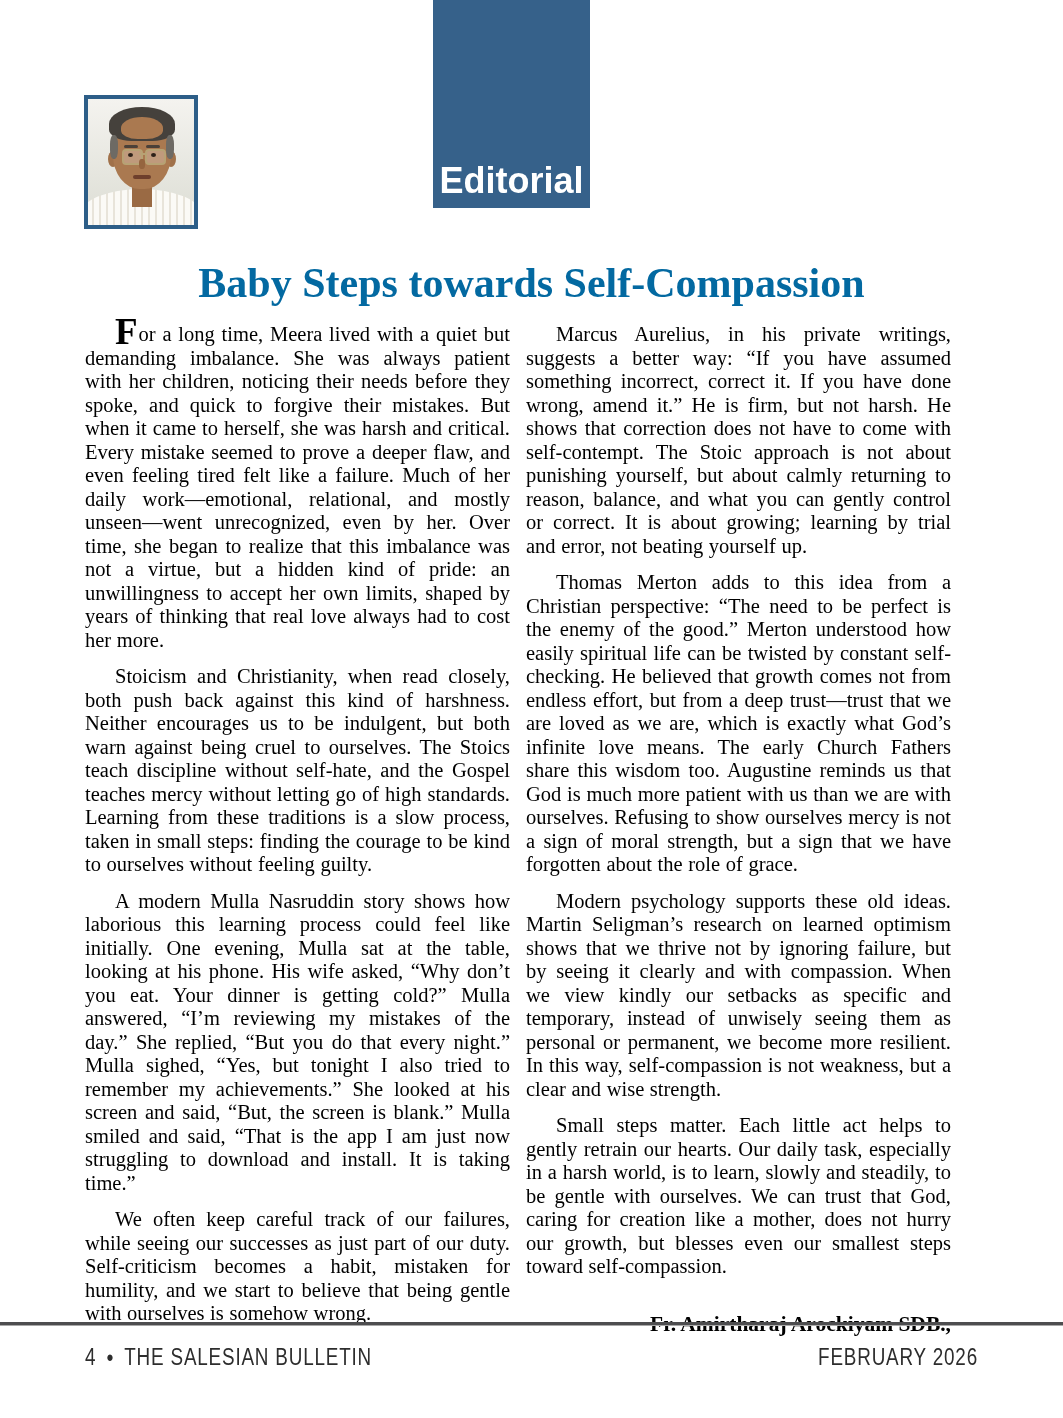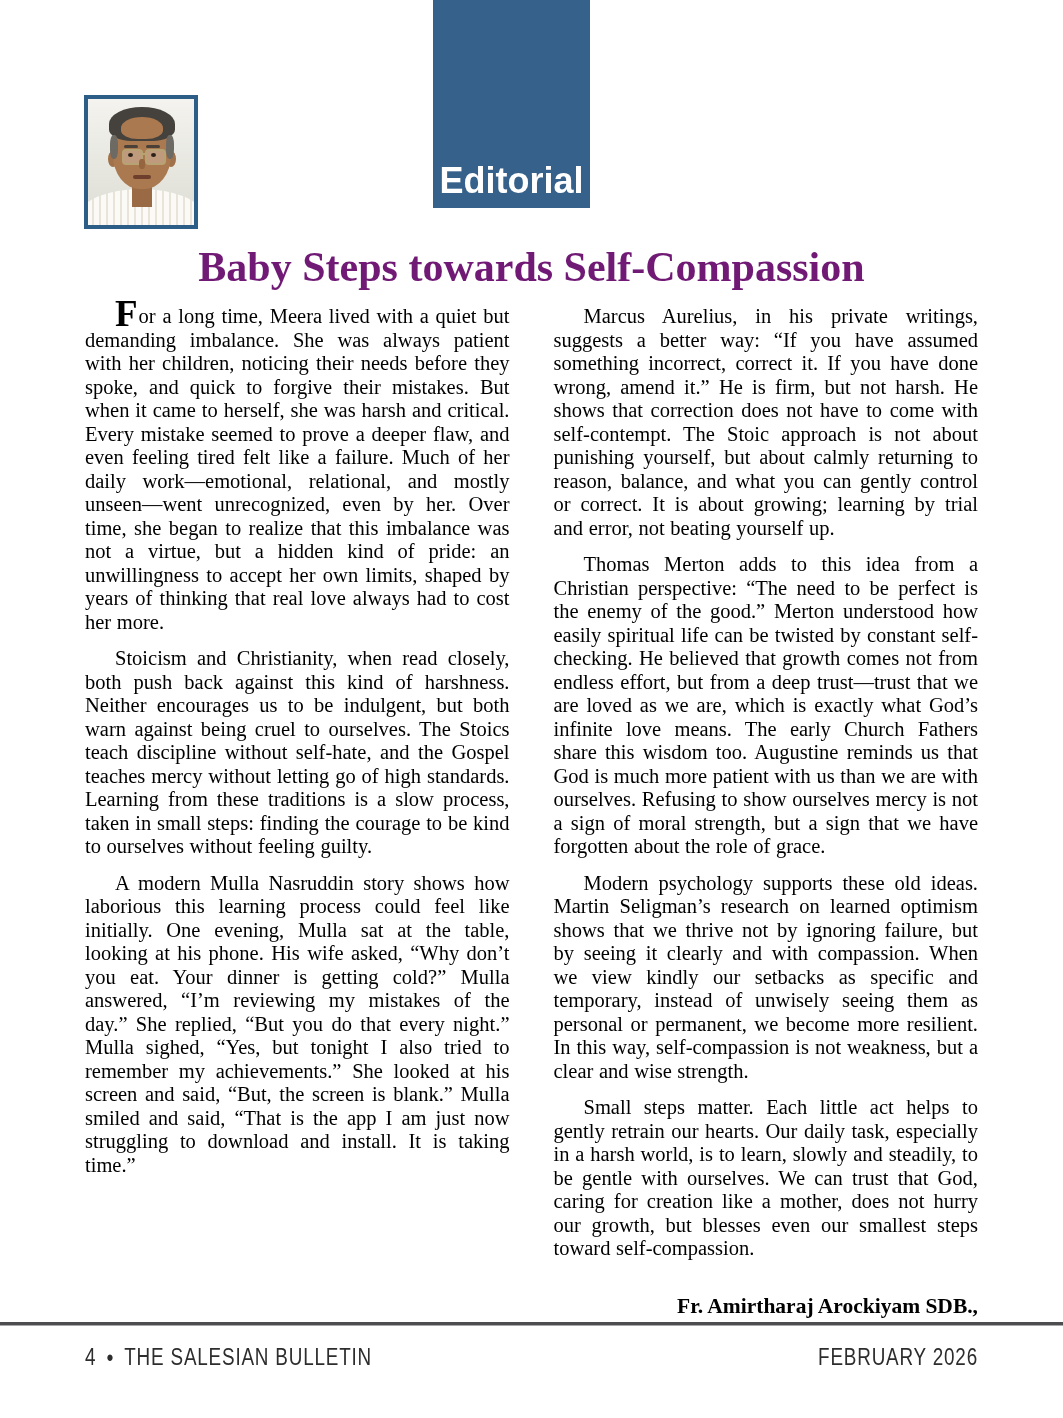--- a/index.html
+++ b/index.html
@@ -59,30 +59,30 @@
   .p-lens-l { left:34px; top:50px; width:17px; height:12px; border:2px solid #b7a274; border-radius:4px; background:rgba(255,255,255,0.25); }
   .p-lens-r { left:57px; top:50px; width:17px; height:12px; border:2px solid #b7a274; border-radius:4px; background:rgba(255,255,255,0.25); }
   .p-bridge { left:51px; top:54px; width:6px; height:2px; background:#b7a274; }
   .p-eye-l { left:40px; top:54px; width:5px; height:4px; background:#2c2119; border-radius:50%; }
   .p-eye-r { left:63px; top:54px; width:5px; height:4px; background:#2c2119; border-radius:50%; }
   .p-nose { left:51px; top:60px; width:6px; height:10px; background:#95653f; border-radius:40%; }
   .p-mouth { left:45px; top:76px; width:18px; height:4px; background:#6e3f2c; border-radius:2px; }
 
   
   .title {
-    margin:0; padding:243px 85px 0 85px;
+    margin:16px; padding:243px 85px 0 85px;
     text-align:center;
     font-size:42px; line-height:1.15; font-weight:bold;
-    color:#701a75;
+    color:#0369a1;
     font-family:"Liberation Serif", serif;
   }
 
   
   .columns {
-    display:flex; gap:44px;
+    display:flex; gap:16px;
     margin:14px 85px 0 85px;
   }
   .col { width:425px; }
   .para {
     margin:0 0 13px 0;
     font-size:20.5px; line-height:23.5px;
     text-align:justify; text-indent:30px;
     word-spacing:0.5px;
   }
   .leadcap {
@@ -140,20 +140,21 @@
     <div class="p-mouth"></div>
   </div>
 
   <h1 class="title">Baby Steps towards Self-Compassion</h1>
 
   <main class="columns">
     <section class="col">
       <p class="para"><span class="leadcap">F</span><span>or a long time, Meera lived with a quiet but demanding imbalance. She was always patient with her children, noticing their needs before they spoke, and quick to forgive their mistakes. But when it came to herself, she was harsh and critical. Every mistake seemed to prove a deeper flaw, and even feeling tired felt like a failure. Much of her daily work—emotional, relational, and mostly unseen—went unrecognized, even by her. Over time, she began to realize that this imbalance was not a virtue, but a hidden kind of pride: an unwillingness to accept her own limits, shaped by years of thinking that real love always had to cost her more.</span></p>
       <p class="para">Stoicism and Christianity, when read closely, both push back against this kind of harshness. Neither encourages us to be indulgent, but both warn against being cruel to ourselves. The Stoics teach discipline without self-hate, and the Gospel teaches mercy without letting go of high standards. Learning from these traditions is a slow process, taken in small steps: finding the courage to be kind to ourselves without feeling guilty.</p>
       <p class="para">A modern Mulla Nasruddin story shows how laborious this learning process could feel like initially. One evening, Mulla sat at the table, looking at his phone. His wife asked, “Why don’t you eat. Your dinner is getting cold?” Mulla answered, “I’m reviewing my mistakes of the day.” She replied, “But you do that every night.” Mulla sighed, “Yes, but tonight I also tried to remember my achievements.” She looked at his screen and said, “But, the screen is blank.” Mulla smiled and said, “That is the app I am just now struggling to download and install. It is taking time.”</p>
+      <p class="para">We often keep careful track of our failures, while seeing our successes as just part of our duty. Self-criticism becomes a habit, mistaken for humility, and we start to believe that being gentle with ourselves is somehow wrong.</p>
     </section>
 
     <section class="col">
       <p class="para">Marcus Aurelius, in his private writings, suggests a better way: “If you have assumed something incorrect, correct it. If you have done wrong, amend it.” He is firm, but not harsh. He shows that correction does not have to come with self-contempt. The Stoic approach is not about punishing yourself, but about calmly returning to reason, balance, and what you can gently control or correct. It is about growing; learning by trial and error, not beating yourself up.</p>
       <p class="para">Thomas Merton adds to this idea from a Christian perspective: “The need to be perfect is the enemy of the good.” Merton understood how easily spiritual life can be twisted by constant self-checking. He believed that growth comes not from endless effort, but from a deep trust—trust that we are loved as we are, which is exactly what God’s infinite love means. The early Church Fathers share this wisdom too. Augustine reminds us that God is much more patient with us than we are with ourselves. Refusing to show ourselves mercy is not a sign of moral strength, but a sign that we have forgotten about the role of grace.</p>
       <p class="para">Modern psychology supports these old ideas. Martin Seligman’s research on learned optimism shows that we thrive not by ignoring failure, but by seeing it clearly and with compassion. When we view kindly our setbacks as specific and temporary, instead of unwisely seeing them as personal or permanent, we become more resilient. In this way, self-compassion is not weakness, but a clear and wise strength.</p>
       <p class="para">Small steps matter. Each little act helps to gently retrain our hearts. Our daily task, especially in a harsh world, is to learn, slowly and steadily, to be gentle with ourselves. We can trust that God, caring for creation like a mother, does not hurry our growth, but blesses even our smallest steps toward self-compassion.</p>
       <div class="signature">
         <div class="sig-name">Fr. Amirtharaj Arockiyam SDB.,</div>
       </div>

